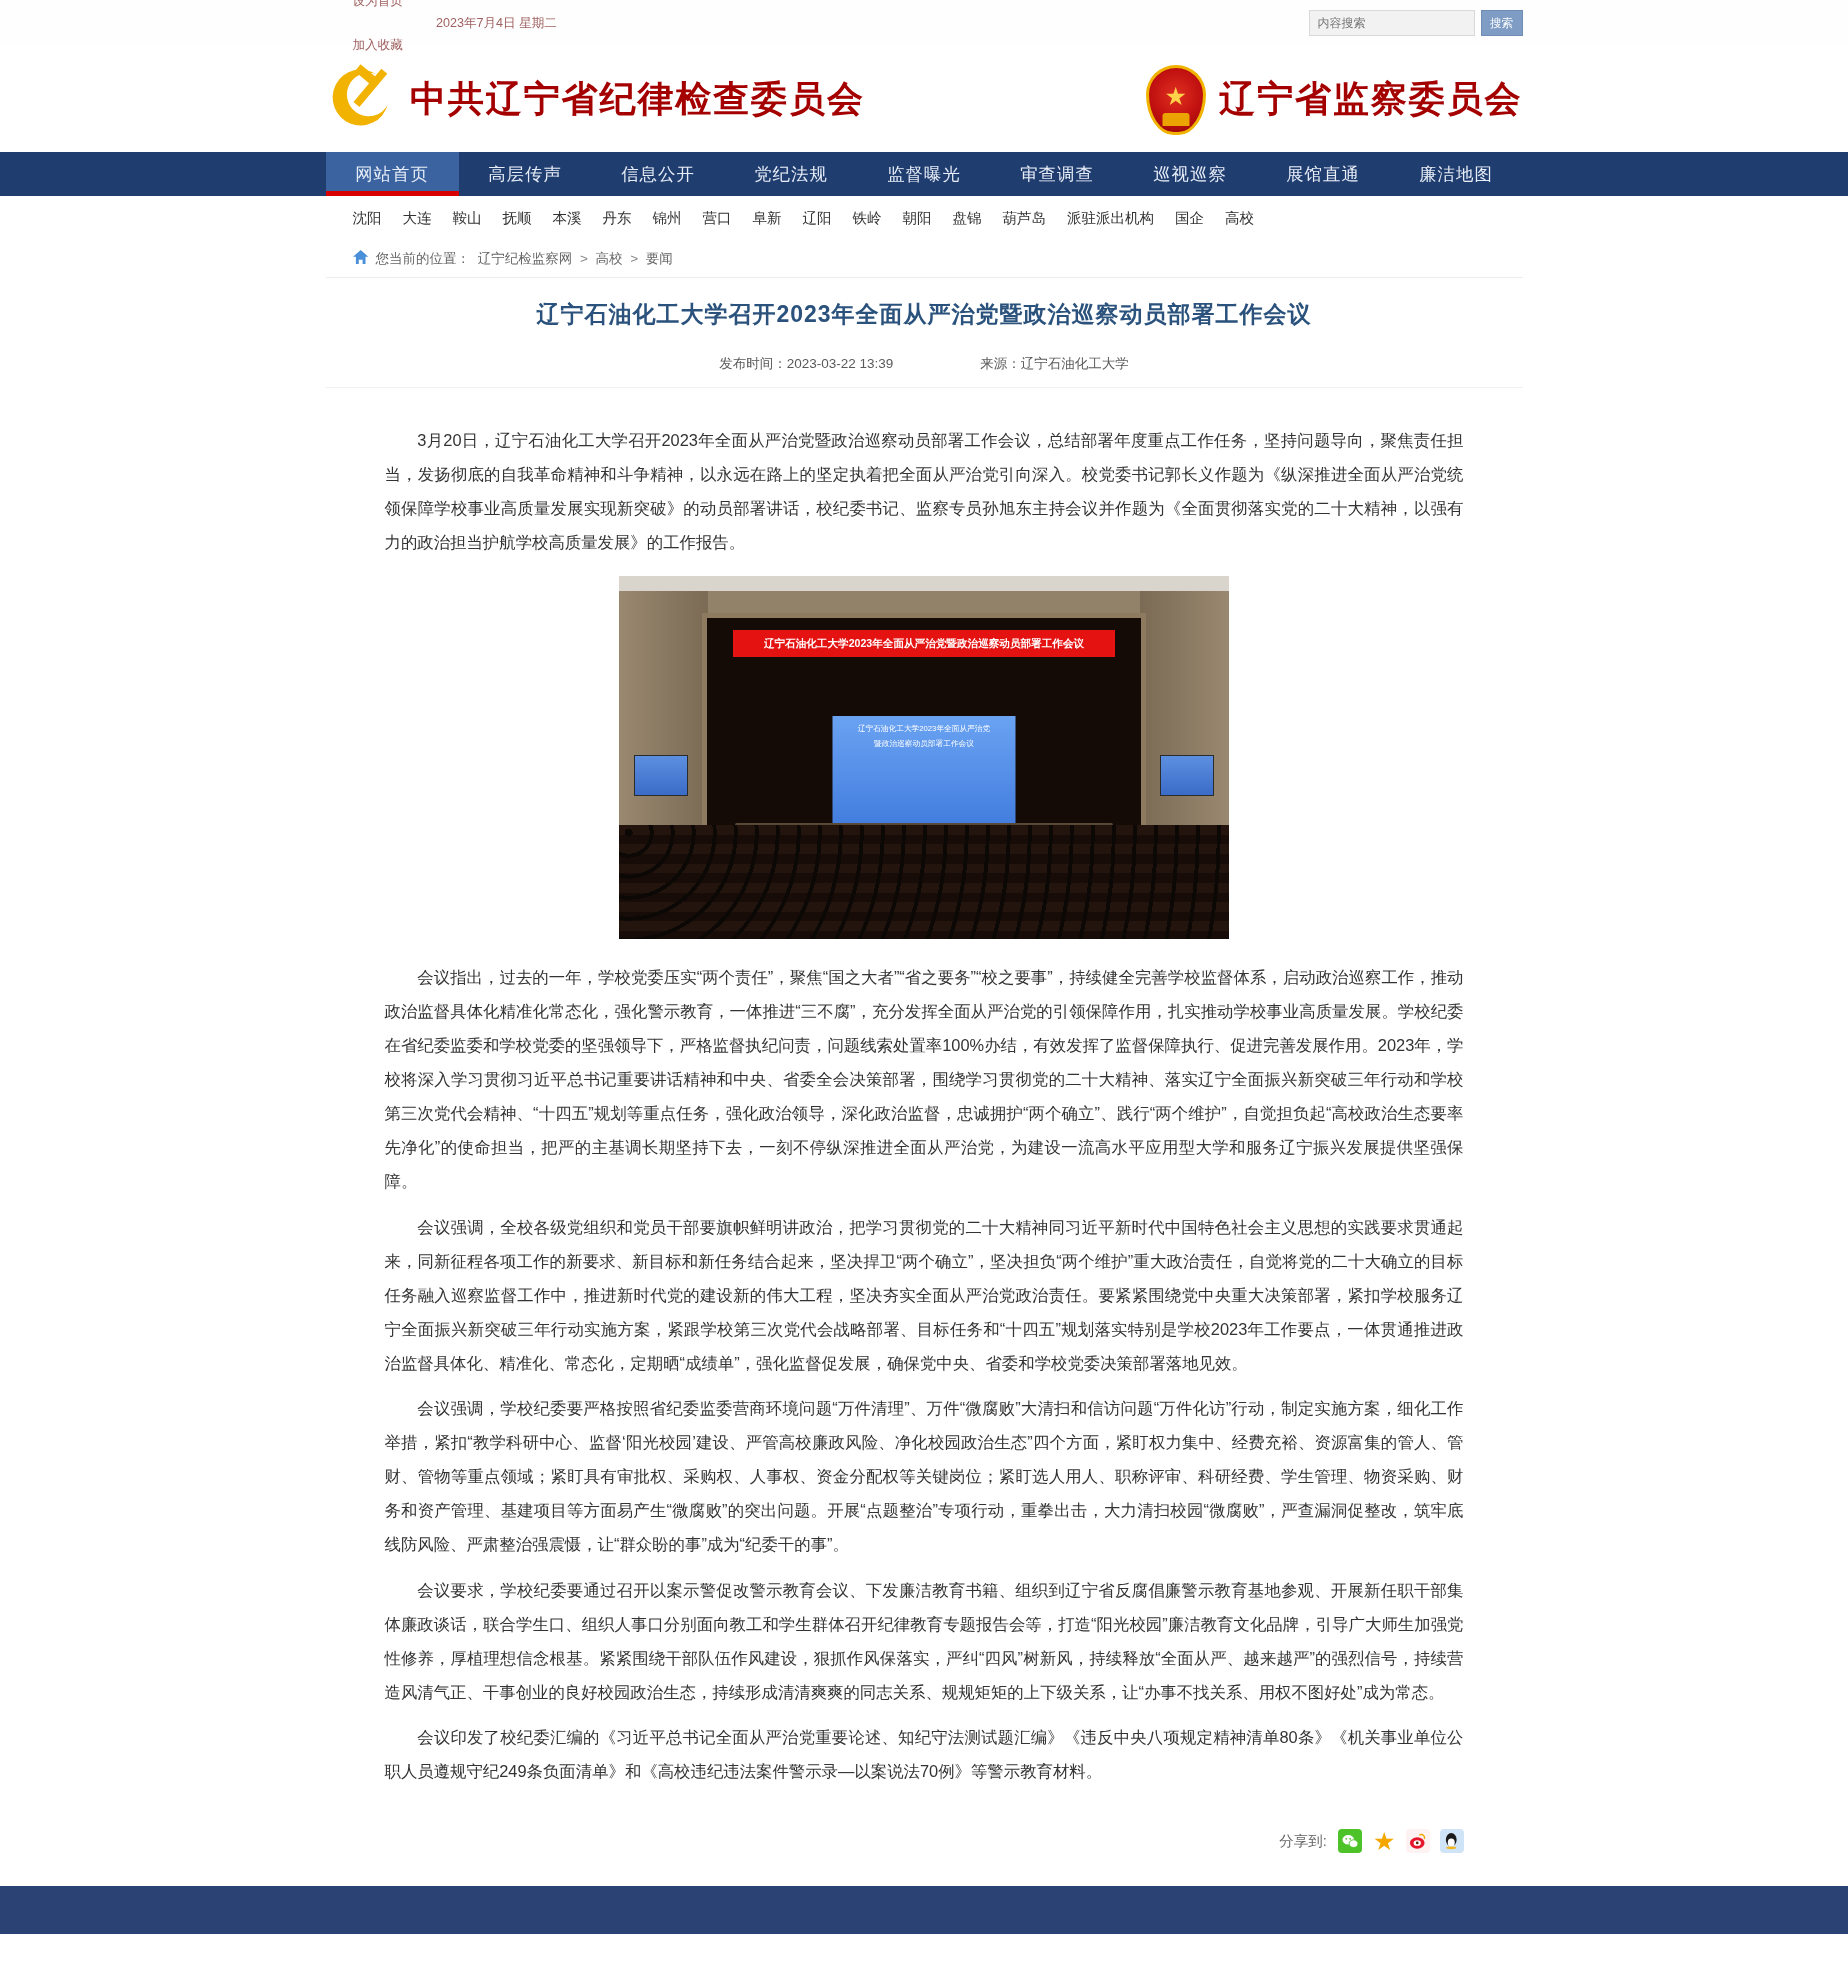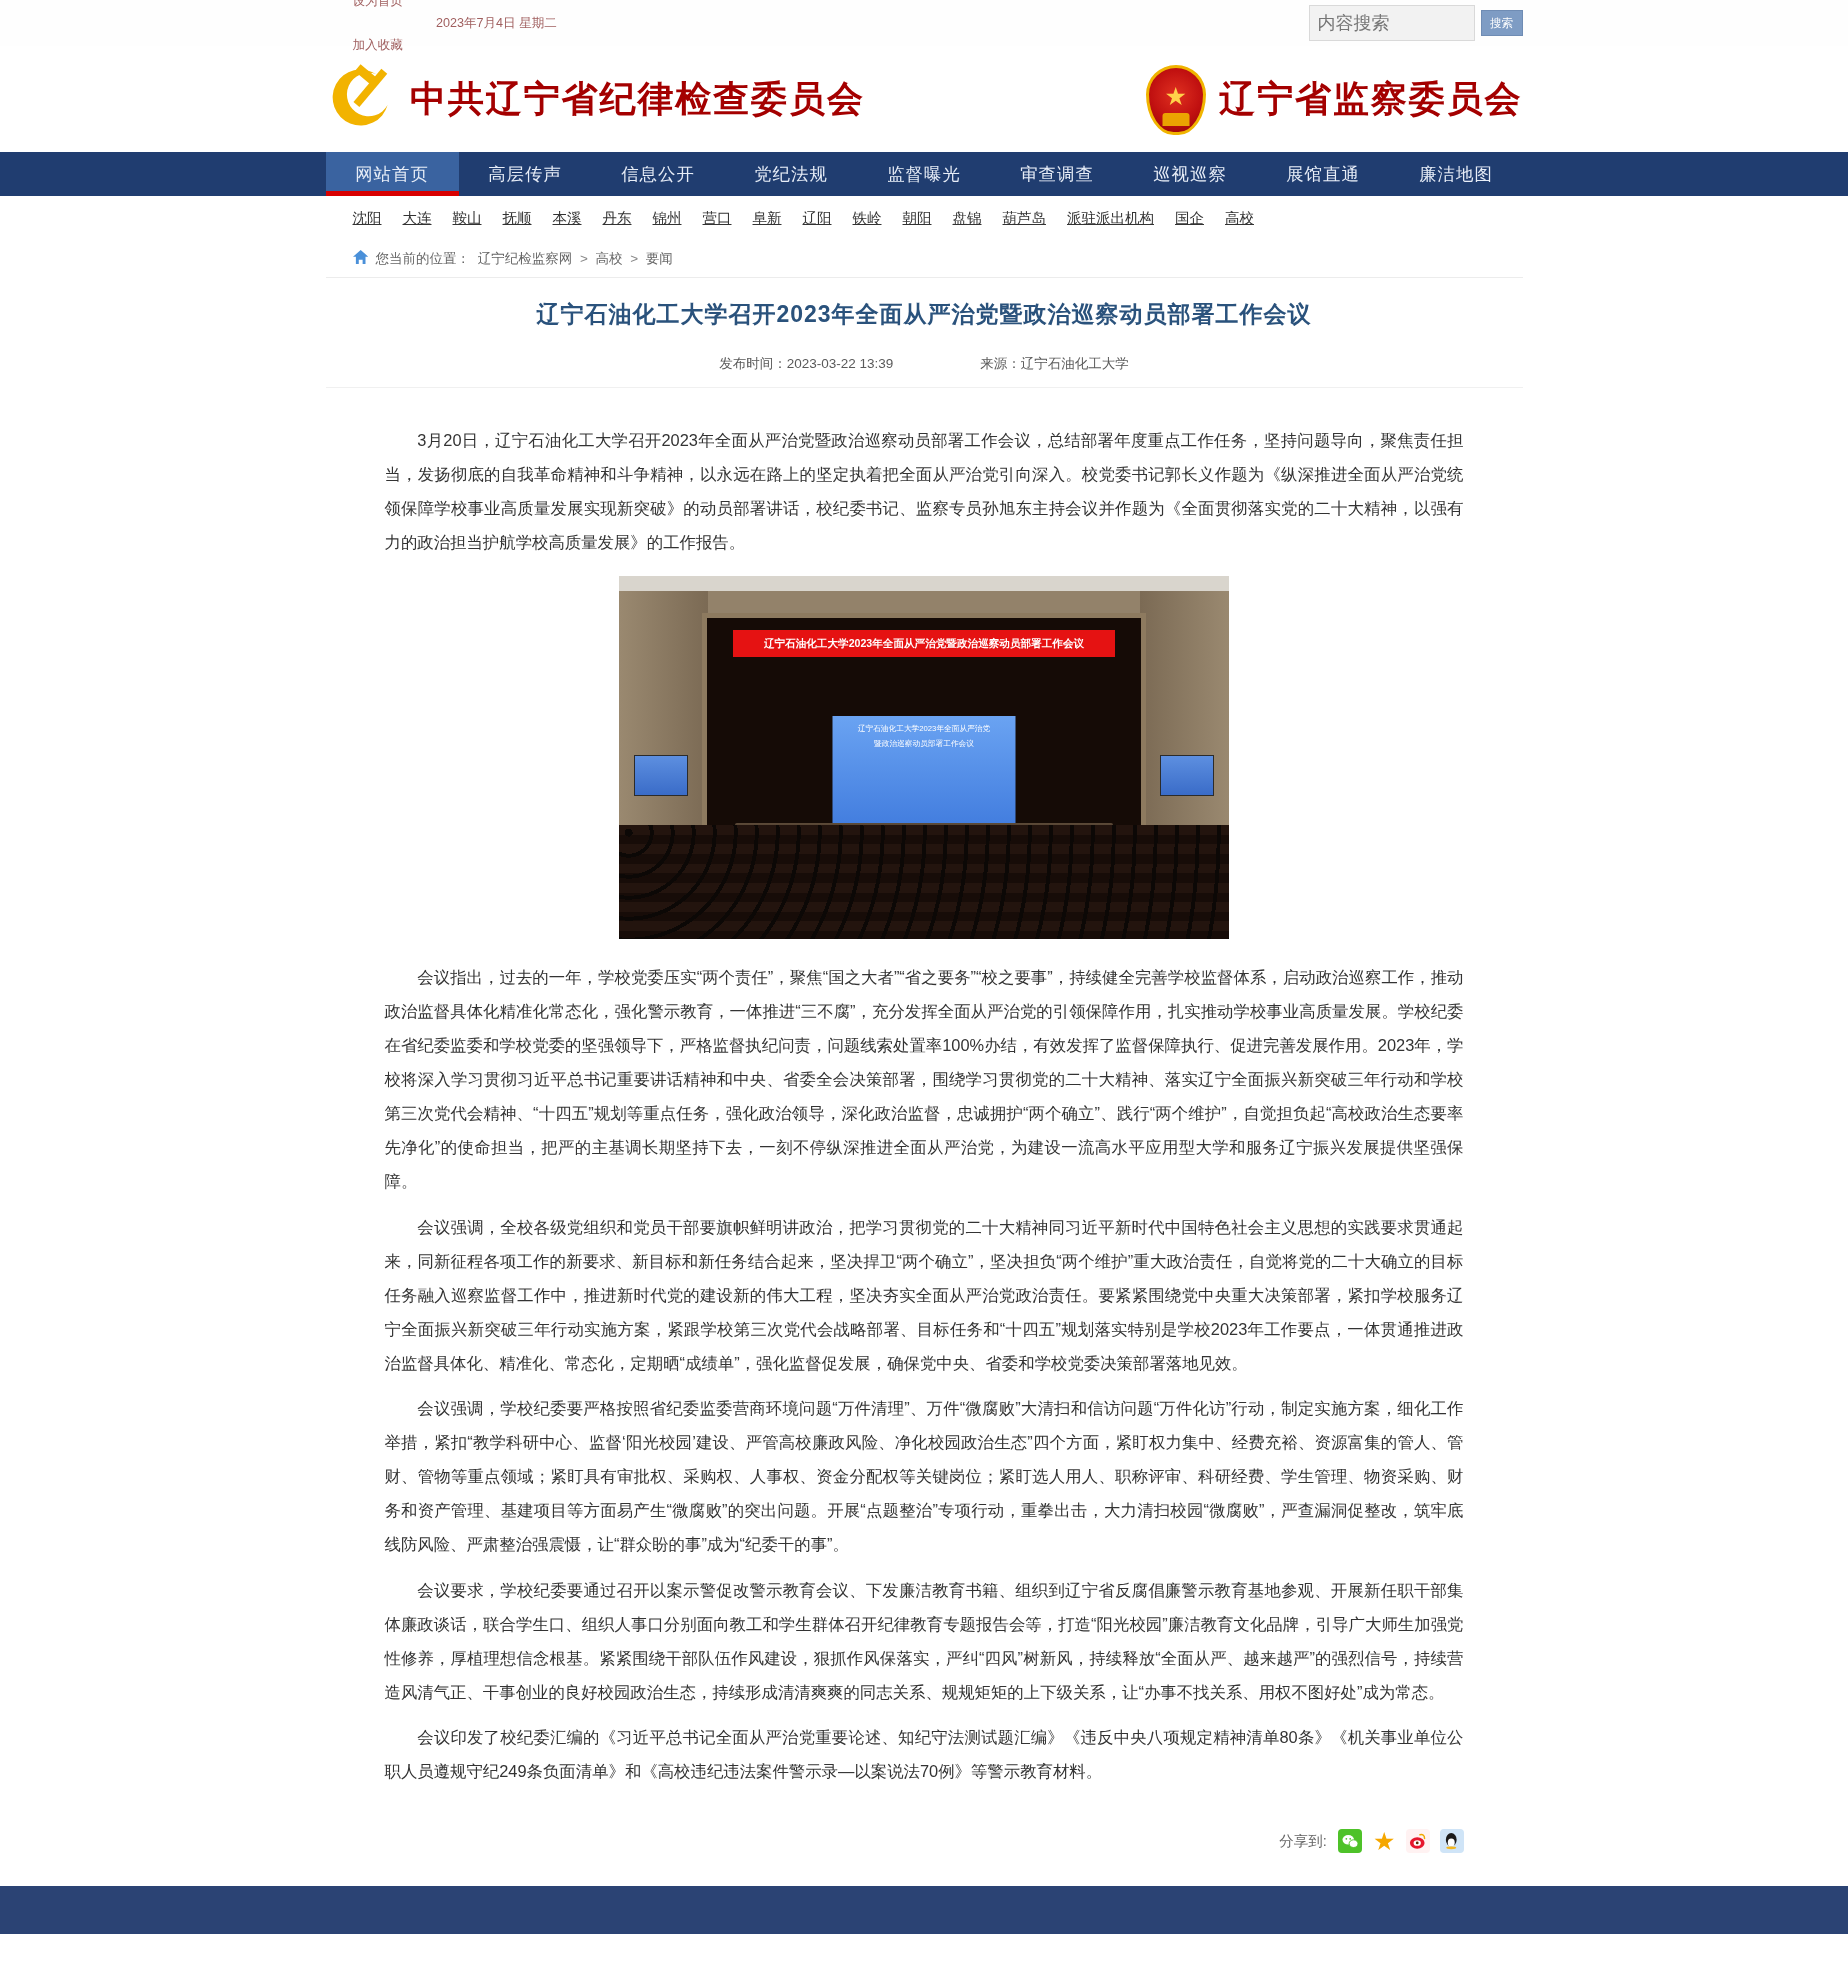--- a/index.html
+++ b/index.html
@@ -12,22 +12,22 @@
   .inner { width:1197px; margin:0 auto; }
 
   
   .topbar { height:46px; background:#fefefe; }
   .topbar .inner { height:46px; display:flex; align-items:center; }
   .top-links { display:flex; gap:27px; font-size:12.6px; color:#a05f5f; padding-left:27px;flex-direction:column; }
   .top-links a { color:#a05f5f; text-decoration:none; cursor:pointer; }
   .top-date { margin-left:33px; font-size:12.6px; color:#a05f5f; }
   .top-search { margin-left:auto; display:flex; align-items:center; }
   .top-search input {
-    width:166px; height:36px; border:1px solid #d9d9d9; background:#f2f2f2;
-    font-size:18px; padding:0 7.7px; color:#4d7c0f; outline:none;
+    width:166px; height:26px; border:1px solid #d9d9d9; background:#f2f2f2;
+    font-size:12px; padding:0 7.7px; color:#4d7c0f; outline:none;
     font-family:"Liberation Sans","DejaVu Sans",sans-serif;
   }
   .top-search button {
     width:42px; height:26px; border:1px solid #6f8cb4; background:#7e9cc4;
     color:#fff; font-size:11.6px; margin-left:5.8px; cursor:pointer;
     font-family:"Liberation Sans","DejaVu Sans",sans-serif;
   }
 
   
   .masthead { background:#fff; padding:15.4px 0 13.5px; }
@@ -52,21 +52,21 @@
     flex:1; display:flex; align-items:center; justify-content:center;
     color:#e7edf7; font-size:17.4px; font-weight:normal; text-decoration:none;
     letter-spacing:1px; cursor:pointer; position:relative;
   }
   .nav-item.active { background:#3a63a0; }
   .nav-item.active::after {
     content:""; position:absolute; left:0; right:0; bottom:0; height:4.8px; background:#d80000;
   }
 
   
-  .subnav { background:#fff; padding:13.5px 0 9.7px;text-decoration:underline; }
+  .subnav { background:#fff; padding:13.5px 0 9.7px; }
   .subnav .inner { display:flex; flex-wrap:wrap; gap:0 21px; padding-left:27px; }
   .subnav a { font-size:14.5px; color:#333; text-decoration:none; cursor:pointer; white-space:nowrap; }
 
   
   .crumbs { padding:11.6px 0 9.7px; }
   .crumbs .inner { display:flex; align-items:center; gap:7.7px; padding-left:27px; font-size:13.5px; color:#666; }
   .crumbs a { color:#666; text-decoration:none; cursor:pointer; }
   .crumb-sep { color:#888; }
 
   

